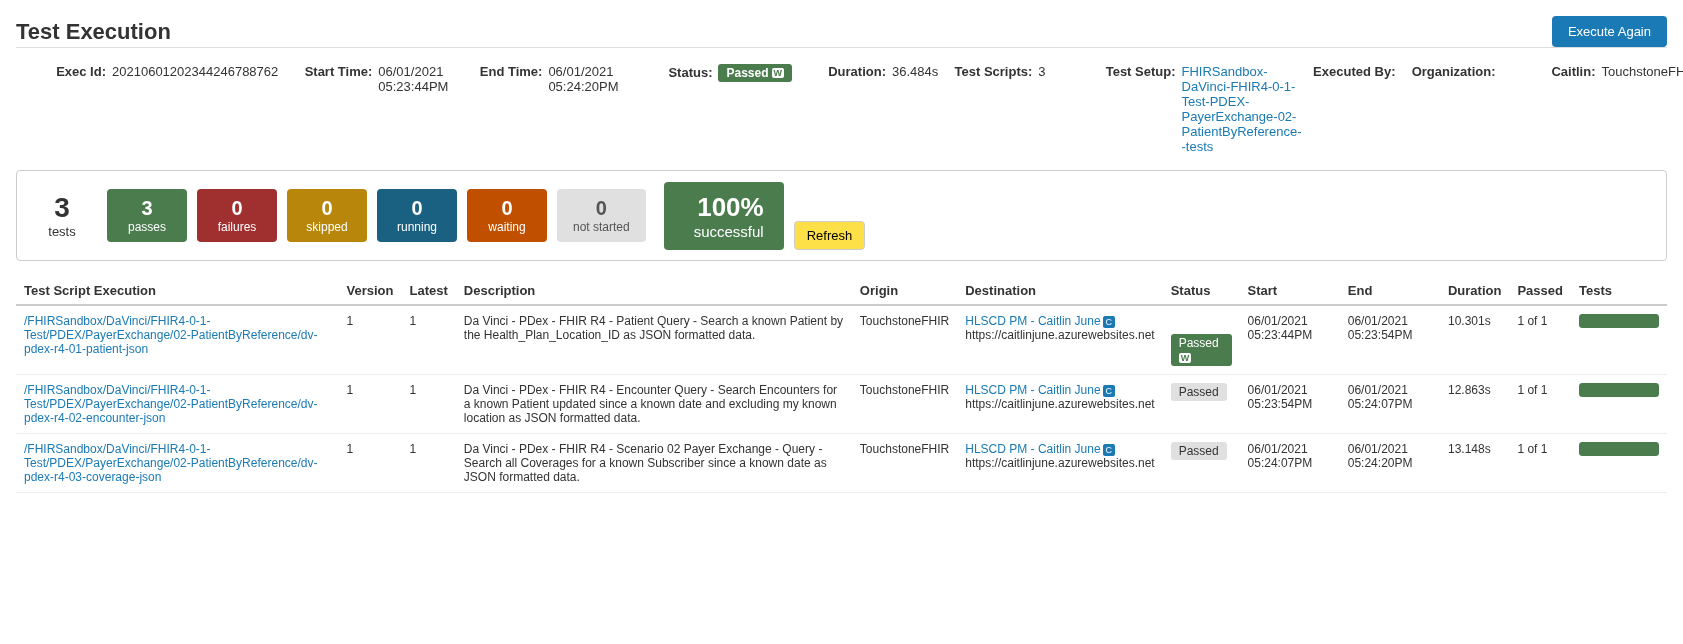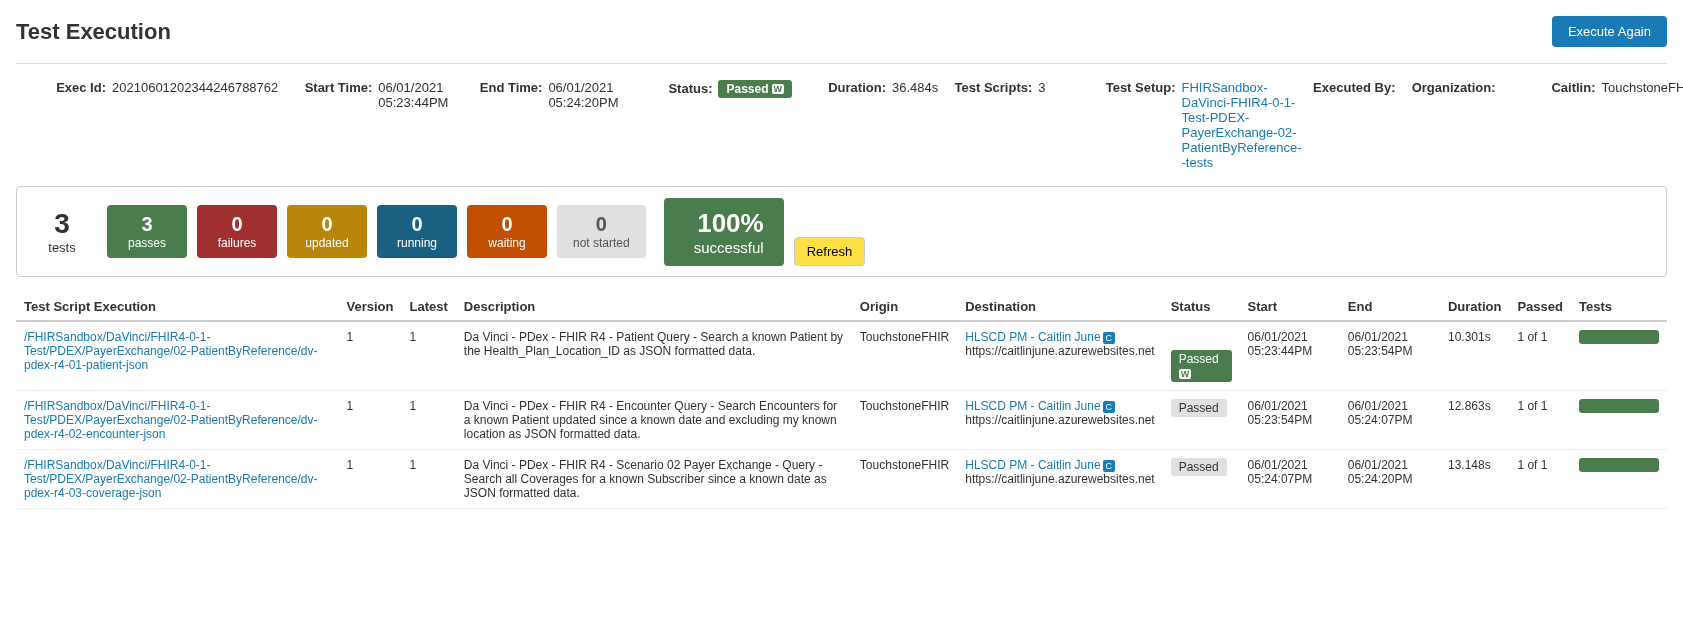--- a/index.html
+++ b/index.html
@@ -1,18 +1,18 @@
 <!DOCTYPE html>
 <html><head>
   <meta charset="utf-8">
   <style>
     * { box-sizing: border-box; margin: 0; padding: 0; }
     body { font-family: Arial, sans-serif; font-size: 13px; background: #fff; color: #333; padding: 16px; }
 
-    .page-header { display: flex; justify-content: space-between; align-items: center; margin-bottom: 16px; border-bottom: 1px solid #ddd; padding-bottom: 16px; }
+    .page-header { display: flex; justify-content: space-between; align-items: center; margin-bottom: 16px; border-bottom: 1px solid #ddd; padding-bottom: 0; }
     .page-title { font-size: 22px; font-weight: bold; }
     .execute-again-btn { background: #1a7ab5; color: #fff; border: none; padding: 8px 16px; font-size: 13px; border-radius: 4px; cursor: pointer; }
 
     .info-section { display: flex; gap: 40px; margin-bottom: 16px; }
     .info-left, .info-right { display: flex; gap: 4px; }
     .info-row { display: flex; gap: 6px; align-items: baseline; }
     .info-label { font-weight: bold; text-align: right; min-width: 90px; }
     .info-value { color: #333; }
     .info-link { color: #1a7ab5; text-decoration: none; }
     .status-badge { background: #4a7c4e; color: #fff; padding: 2px 8px; border-radius: 3px; font-size: 12px; font-weight: bold; display: inline-flex; align-items: center; gap: 3px; }
@@ -127,21 +127,21 @@
   <div class="stat-box passes">
     <div class="num">3</div>
     <div class="label">passes</div>
   </div>
   <div class="stat-box failures">
     <div class="num">0</div>
     <div class="label">failures</div>
   </div>
   <div class="stat-box skipped">
     <div class="num">0</div>
-    <div class="label">updated</div>
+    <div class="label">skipped</div>
   </div>
   <div class="stat-box running">
     <div class="num">0</div>
     <div class="label">running</div>
   </div>
   <div class="stat-box waiting">
     <div class="num">0</div>
     <div class="label">waiting</div>
   </div>
   <div class="stat-box not-started">

